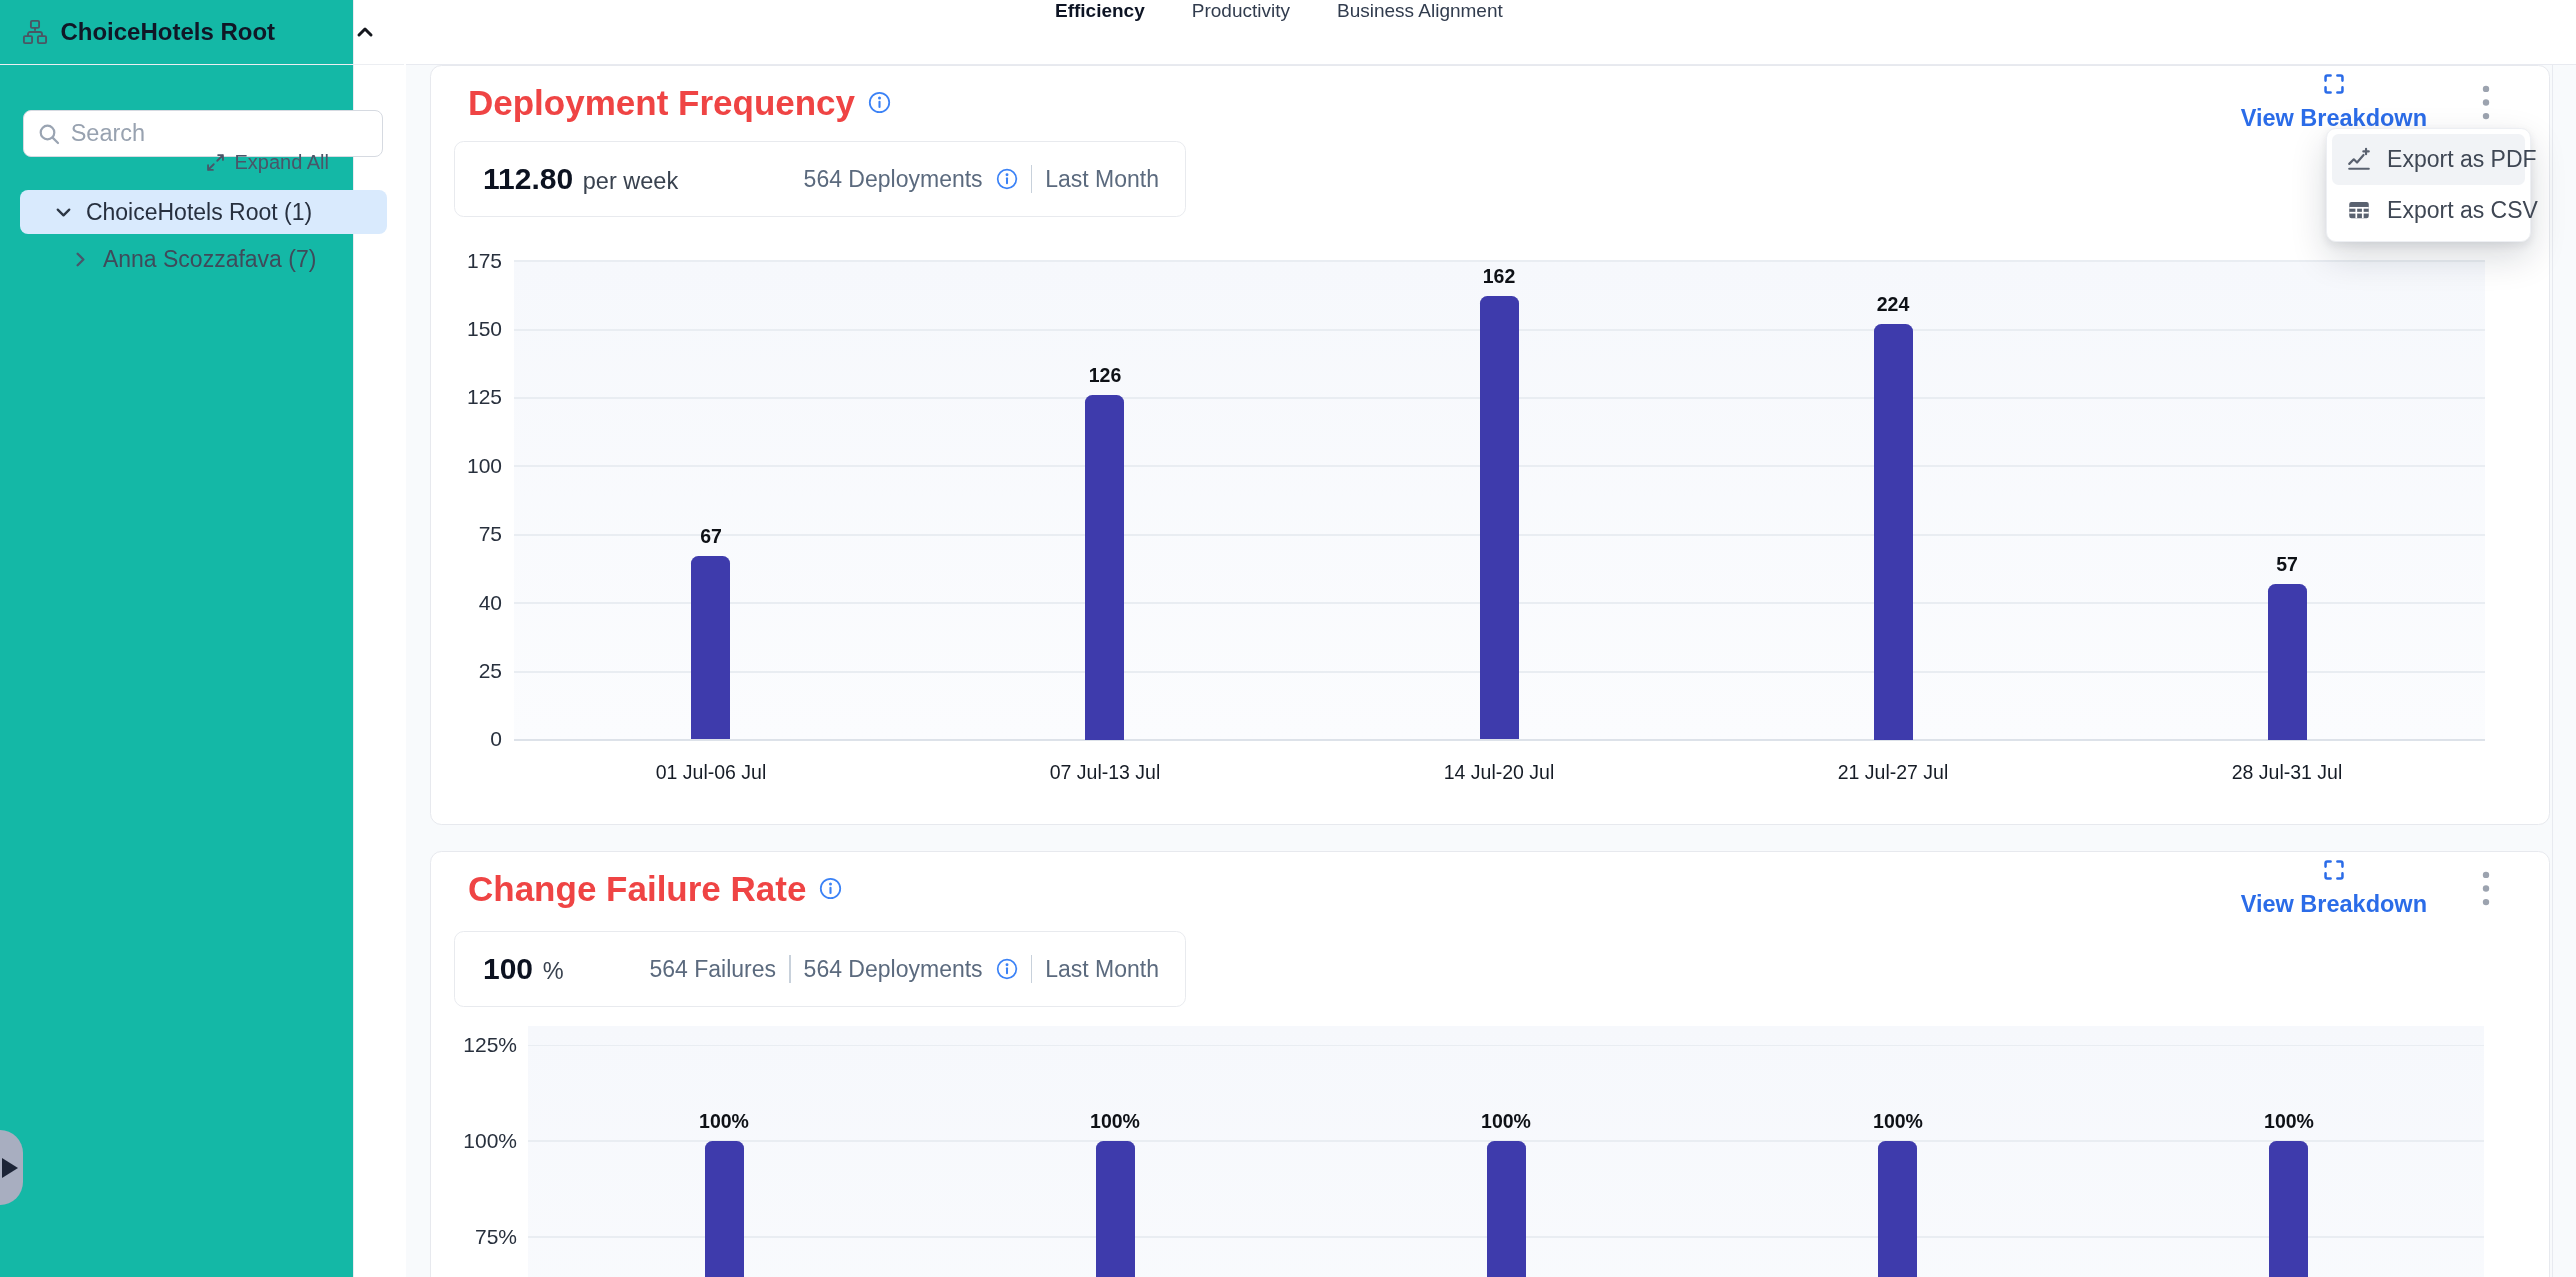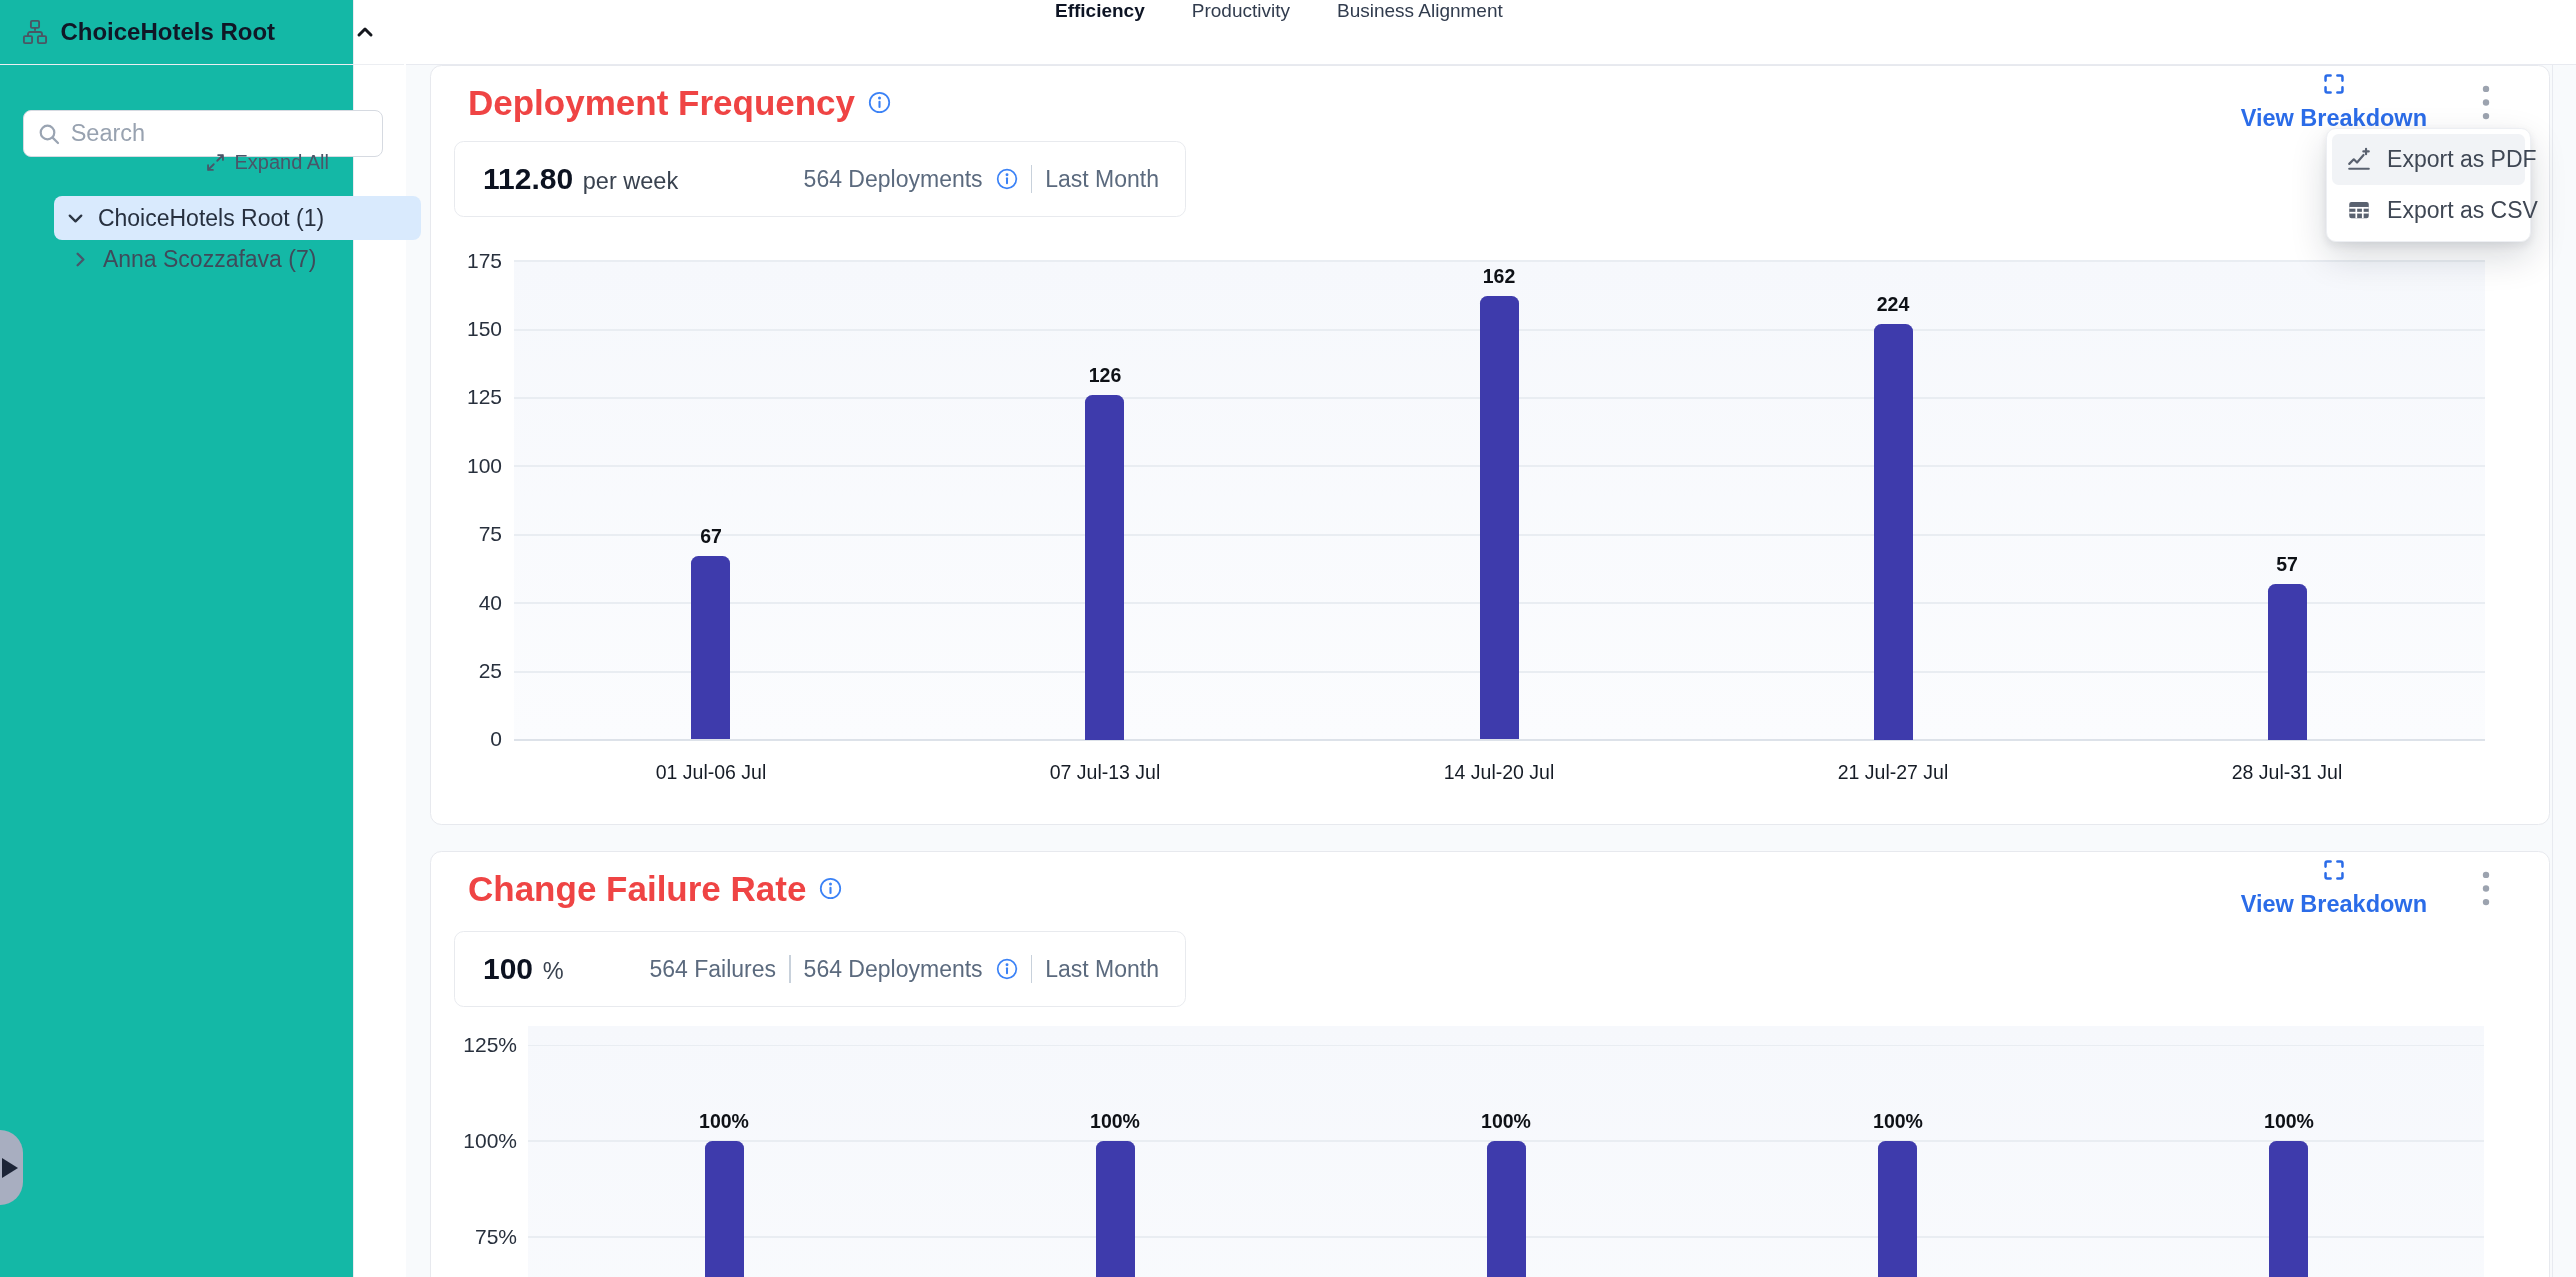--- a/index.html
+++ b/index.html
@@ -116,21 +116,21 @@
 
   <div class="expand-all">
     <span>
       <svg width="21" height="21" viewBox="0 0 24 24" fill="none" stroke="#4a5568" stroke-width="2.1" stroke-linecap="round" stroke-linejoin="round">
         <path d="M14 10 L20.5 3.5 M15 3.5h5.5V9 M10 14 L3.5 20.5 M9 20.5H3.5V15"></path>
       </svg>
     </span>
     <span>Expand All</span>
   </div>
 
-  <div class="tree-row selected" style="top:196px; padding-left:10px;margin-left:34px;">
+  <div class="tree-row selected" style="top:190px; padding-left:32px;">
     <span>
       <svg width="23" height="23" viewBox="0 0 24 24" fill="none" stroke="#2c3644" stroke-width="2.4" stroke-linecap="round" stroke-linejoin="round">
         <polyline points="6 9 12 15 18 9"></polyline>
       </svg>
     </span>
     <span>ChoiceHotels Root (1)</span>
   </div>
 
   <div class="tree-row child" style="top:237px; padding-left:49px;">
     <span>

